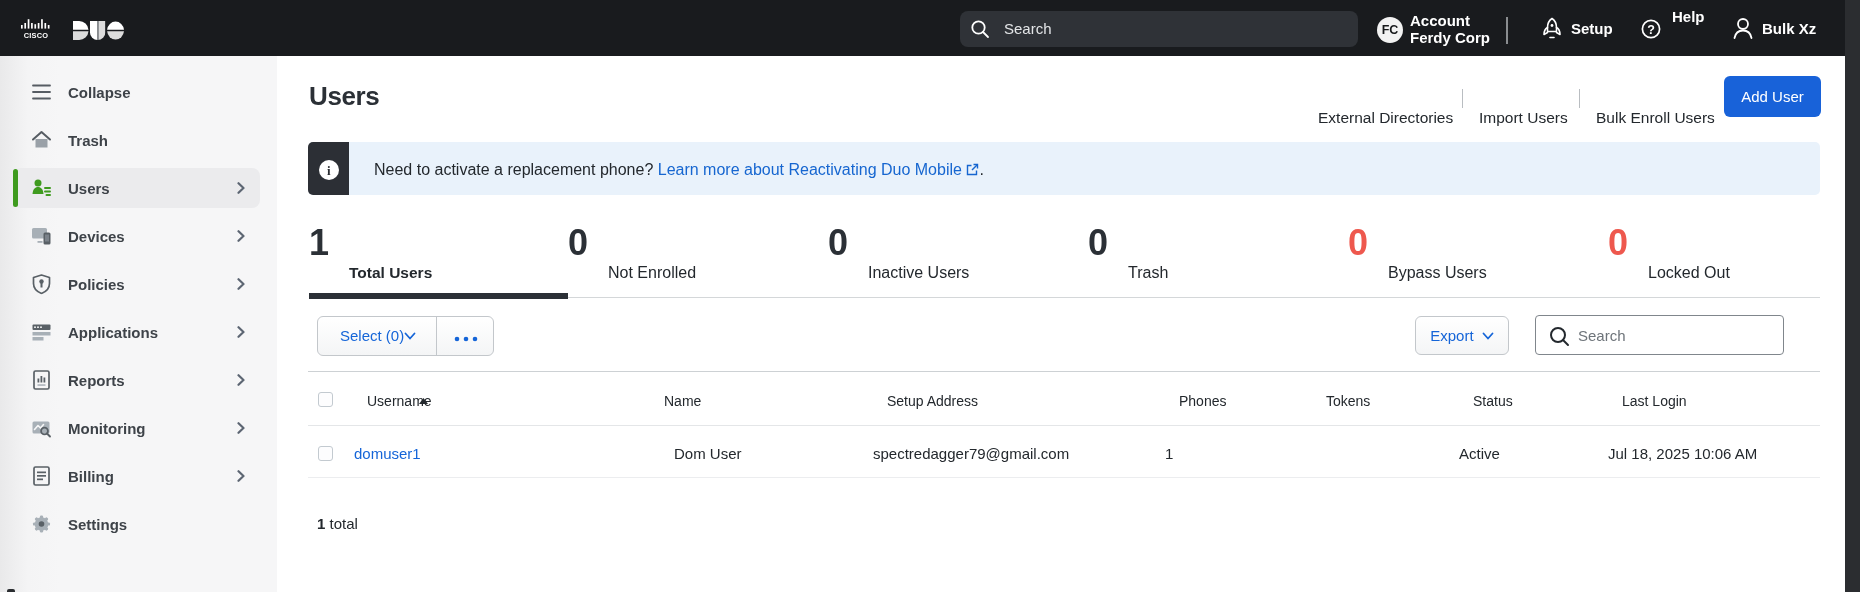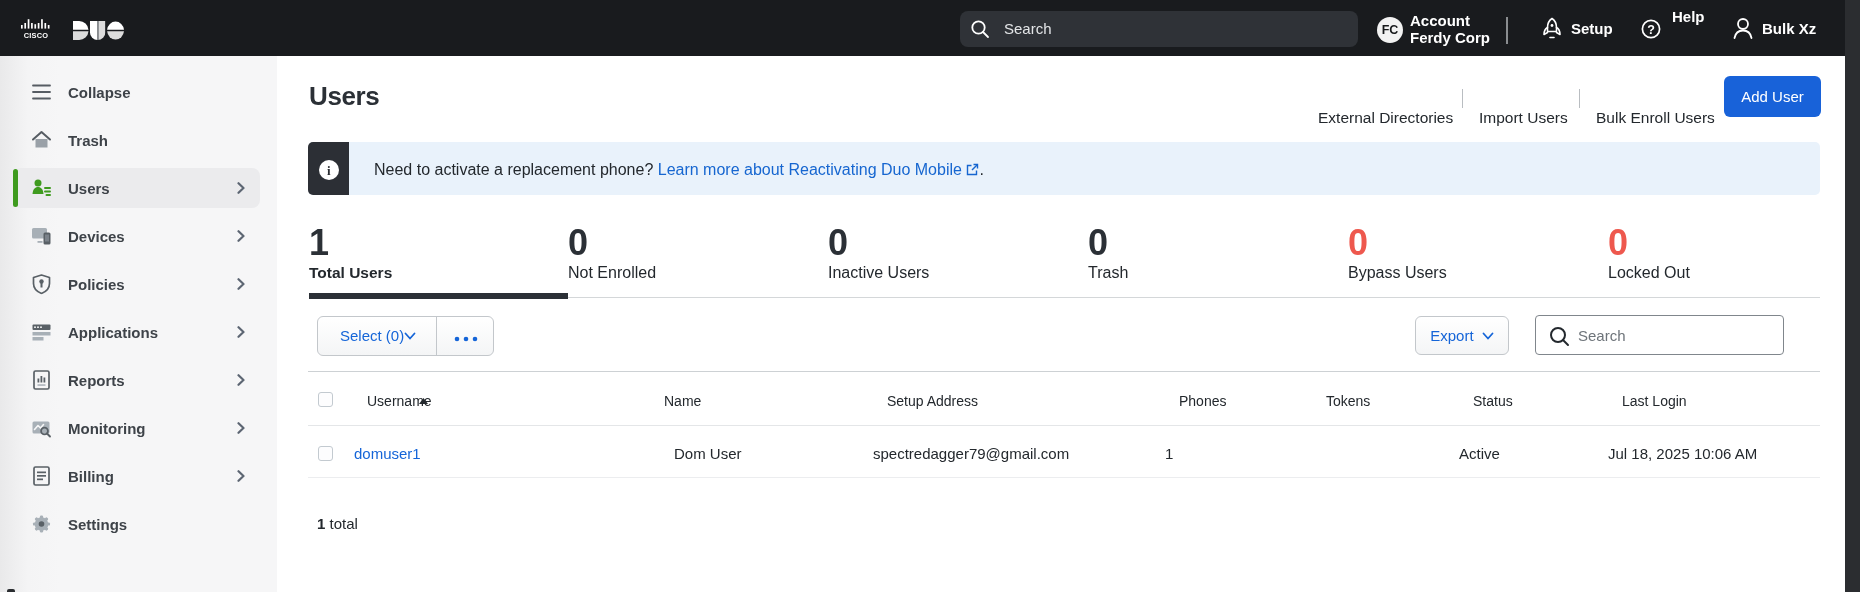--- a/index.html
+++ b/index.html
@@ -32,21 +32,21 @@
   #adduser { left:1724px; top:76px; width:97px; height:41px; background:#1862d9; border-radius:6px; color:#fff; font-size:15px; text-align:center; line-height:41px; }
   #banner { left:308px; top:142px; width:1512px; height:53px; background:#e9f2fb; border-radius:5px; }
   #banner-icon { left:308px; top:142px; width:41px; height:53px; background:#2c2f35; border-radius:5px 0 0 5px; }
   #banner-i { left:318.5px; top:159.5px; width:20.5px; height:20.5px; border-radius:50%; background:#fff; color:#2b2e33; font-weight:bold; font-size:13px; text-align:center; line-height:21px; font-family:"Liberation Serif", serif; }
   #banner-text { left:374px; top:161px; font-size:16px; color:#23282d; }
   a.blue { color:#1666d0; text-decoration:none; }
 
   
   .stat-num { position:absolute; top:224px; font-size:36px; font-weight:bold; color:#2b3036; line-height:38px; }
   .stat-num.red { color:#ee584e; }
-  .stat-lbl { position:absolute; top:264px; font-size:16px; color:#23282d; }
+  .stat-lbl { position:absolute; top:264px; font-size:16px; color:#23282d;margin-left:40px; }
   #stat-line { left:309px; top:297px; width:1511px; height:1px; background:#d4d7d9; }
   #stat-bar { left:309px; top:293px; width:259px; height:5.5px; background:#2b3036; }
 
   
   .btn { position:absolute; border:1px solid #c3c7cb; background:linear-gradient(#ffffff,#f4f5f6); border-radius:6px; color:#1565d8; font-size:15px; }
   #sel0 { left:317px; top:316px; width:177px; height:40px; }
   #sel0-div { position:absolute; left:118px; top:0; width:1px; height:38px; background:#c3c7cb; }
   #export { left:1415px; top:316px; width:94px; height:39px; line-height:37px; text-align:center; }
   #tsearch { left:1535px; top:315px; width:249px; height:40px; border:1px solid #80868c; border-radius:4px; background:#fff; }
   #tsearch span { position:absolute; left:42px; top:50%; transform:translateY(-50%); color:#6e747a; font-size:15px; }

